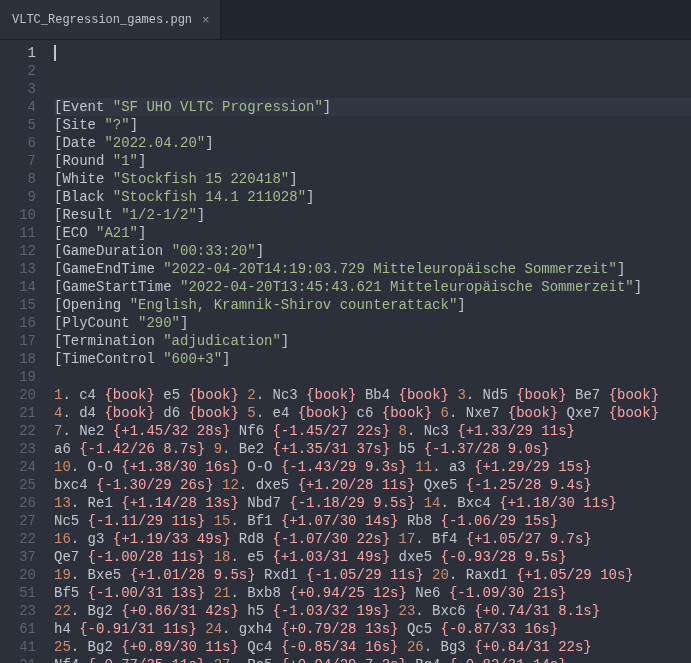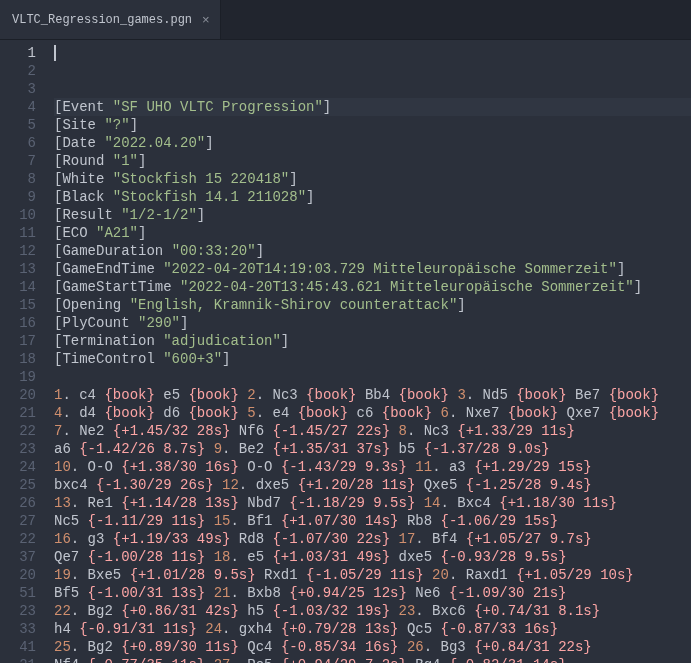--- a/index.html
+++ b/index.html
@@ -114,20 +114,20 @@
       <div class="ln">23</div>
       <div class="ln">24</div>
       <div class="ln">25</div>
       <div class="ln">26</div>
       <div class="ln">27</div>
       <div class="ln">22</div>
       <div class="ln">37</div>
       <div class="ln">20</div>
       <div class="ln">51</div>
       <div class="ln">23</div>
-      <div class="ln">33</div>
+      <div class="ln">61</div>
       <div class="ln">41</div>
       <div class="ln">21</div>
     </div>
   <div class="code">
     <div class="cursor"></div>
   <div class="line active"><span class="plain">[Event </span><span class="str">"SF UHO VLTC Progression"</span><span class="plain">]</span></div><div class="line"><span class="plain">[Site </span><span class="str">"?"</span><span class="plain">]</span></div><div class="line"><span class="plain">[Date </span><span class="str">"2022.04.20"</span><span class="plain">]</span></div><div class="line"><span class="plain">[Round </span><span class="str">"1"</span><span class="plain">]</span></div><div class="line"><span class="plain">[White </span><span class="str">"Stockfish 15 220418"</span><span class="plain">]</span></div><div class="line"><span class="plain">[Black </span><span class="str">"Stockfish 14.1 211028"</span><span class="plain">]</span></div><div class="line"><span class="plain">[Result </span><span class="str">"1/2-1/2"</span><span class="plain">]</span></div><div class="line"><span class="plain">[ECO </span><span class="str">"A21"</span><span class="plain">]</span></div><div class="line"><span class="plain">[GameDuration </span><span class="str">"00:33:20"</span><span class="plain">]</span></div><div class="line"><span class="plain">[GameEndTime </span><span class="str">"2022-04-20T14:19:03.729 Mitteleuropäische Sommerzeit"</span><span class="plain">]</span></div><div class="line"><span class="plain">[GameStartTime </span><span class="str">"2022-04-20T13:45:43.621 Mitteleuropäische Sommerzeit"</span><span class="plain">]</span></div><div class="line"><span class="plain">[Opening </span><span class="str">"English, Kramnik-Shirov counterattack"</span><span class="plain">]</span></div><div class="line"><span class="plain">[PlyCount </span><span class="str">"290"</span><span class="plain">]</span></div><div class="line"><span class="plain">[Termination </span><span class="str">"adjudication"</span><span class="plain">]</span></div><div class="line"><span class="plain">[TimeControl </span><span class="str">"600+3"</span><span class="plain">]</span></div><div class="line"><span class="plain"></span></div><div class="line"><span class="num">1</span><span class="plain">. c4 </span><span class="comment">{book}</span><span class="plain"> e5 </span><span class="comment">{book}</span><span class="plain"> </span><span class="num">2</span><span class="plain">. Nc3 </span><span class="comment">{book}</span><span class="plain"> Bb4 </span><span class="comment">{book}</span><span class="plain"> </span><span class="num">3</span><span class="plain">. Nd5 </span><span class="comment">{book}</span><span class="plain"> Be7 </span><span class="comment">{book}</span></div><div class="line"><span class="num">4</span><span class="plain">. d4 </span><span class="comment">{book}</span><span class="plain"> d6 </span><span class="comment">{book}</span><span class="plain"> </span><span class="num">5</span><span class="plain">. e4 </span><span class="comment">{book}</span><span class="plain"> c6 </span><span class="comment">{book}</span><span class="plain"> </span><span class="num">6</span><span class="plain">. Nxe7 </span><span class="comment">{book}</span><span class="plain"> Qxe7 </span><span class="comment">{book}</span></div><div class="line"><span class="num">7</span><span class="plain">. Ne2 </span><span class="comment">{+1.45/32 28s}</span><span class="plain"> Nf6 </span><span class="comment">{-1.45/27 22s}</span><span class="plain"> </span><span class="num">8</span><span class="plain">. Nc3 </span><span class="comment">{+1.33/29 11s}</span></div><div class="line"><span class="plain">a6 </span><span class="comment">{-1.42/26 8.7s}</span><span class="plain"> </span><span class="num">9</span><span class="plain">. Be2 </span><span class="comment">{+1.35/31 37s}</span><span class="plain"> b5 </span><span class="comment">{-1.37/28 9.0s}</span></div><div class="line"><span class="num">10</span><span class="plain">. O-O </span><span class="comment">{+1.38/30 16s}</span><span class="plain"> O-O </span><span class="comment">{-1.43/29 9.3s}</span><span class="plain"> </span><span class="num">11</span><span class="plain">. a3 </span><span class="comment">{+1.29/29 15s}</span></div><div class="line"><span class="plain">bxc4 </span><span class="comment">{-1.30/29 26s}</span><span class="plain"> </span><span class="num">12</span><span class="plain">. dxe5 </span><span class="comment">{+1.20/28 11s}</span><span class="plain"> Qxe5 </span><span class="comment">{-1.25/28 9.4s}</span></div><div class="line"><span class="num">13</span><span class="plain">. Re1 </span><span class="comment">{+1.14/28 13s}</span><span class="plain"> Nbd7 </span><span class="comment">{-1.18/29 9.5s}</span><span class="plain"> </span><span class="num">14</span><span class="plain">. Bxc4 </span><span class="comment">{+1.18/30 11s}</span></div><div class="line"><span class="plain">Nc5 </span><span class="comment">{-1.11/29 11s}</span><span class="plain"> </span><span class="num">15</span><span class="plain">. Bf1 </span><span class="comment">{+1.07/30 14s}</span><span class="plain"> Rb8 </span><span class="comment">{-1.06/29 15s}</span></div><div class="line"><span class="num">16</span><span class="plain">. g3 </span><span class="comment">{+1.19/33 49s}</span><span class="plain"> Rd8 </span><span class="comment">{-1.07/30 22s}</span><span class="plain"> </span><span class="num">17</span><span class="plain">. Bf4 </span><span class="comment">{+1.05/27 9.7s}</span></div><div class="line"><span class="plain">Qe7 </span><span class="comment">{-1.00/28 11s}</span><span class="plain"> </span><span class="num">18</span><span class="plain">. e5 </span><span class="comment">{+1.03/31 49s}</span><span class="plain"> dxe5 </span><span class="comment">{-0.93/28 9.5s}</span></div><div class="line"><span class="num">19</span><span class="plain">. Bxe5 </span><span class="comment">{+1.01/28 9.5s}</span><span class="plain"> Rxd1 </span><span class="comment">{-1.05/29 11s}</span><span class="plain"> </span><span class="num">20</span><span class="plain">. Raxd1 </span><span class="comment">{+1.05/29 10s}</span></div><div class="line"><span class="plain">Bf5 </span><span class="comment">{-1.00/31 13s}</span><span class="plain"> </span><span class="num">21</span><span class="plain">. Bxb8 </span><span class="comment">{+0.94/25 12s}</span><span class="plain"> Ne6 </span><span class="comment">{-1.09/30 21s}</span></div><div class="line"><span class="num">22</span><span class="plain">. Bg2 </span><span class="comment">{+0.86/31 42s}</span><span class="plain"> h5 </span><span class="comment">{-1.03/32 19s}</span><span class="plain"> </span><span class="num">23</span><span class="plain">. Bxc6 </span><span class="comment">{+0.74/31 8.1s}</span></div><div class="line"><span class="plain">h4 </span><span class="comment">{-0.91/31 11s}</span><span class="plain"> </span><span class="num">24</span><span class="plain">. gxh4 </span><span class="comment">{+0.79/28 13s}</span><span class="plain"> Qc5 </span><span class="comment">{-0.87/33 16s}</span></div><div class="line"><span class="num">25</span><span class="plain">. Bg2 </span><span class="comment">{+0.89/30 11s}</span><span class="plain"> Qc4 </span><span class="comment">{-0.85/34 16s}</span><span class="plain"> </span><span class="num">26</span><span class="plain">. Bg3 </span><span class="comment">{+0.84/31 22s}</span></div><div class="line"><span class="plain">Nf4 </span><span class="comment">{-0.77/35 11s}</span><span class="plain"> </span><span class="num">27</span><span class="plain">. Re5 </span><span class="comment">{+0.94/29 7.2s}</span><span class="plain"> Bg4 </span><span class="comment">{-0.82/31 14s}</span></div></div>
 </div>
 
 </body></html>

